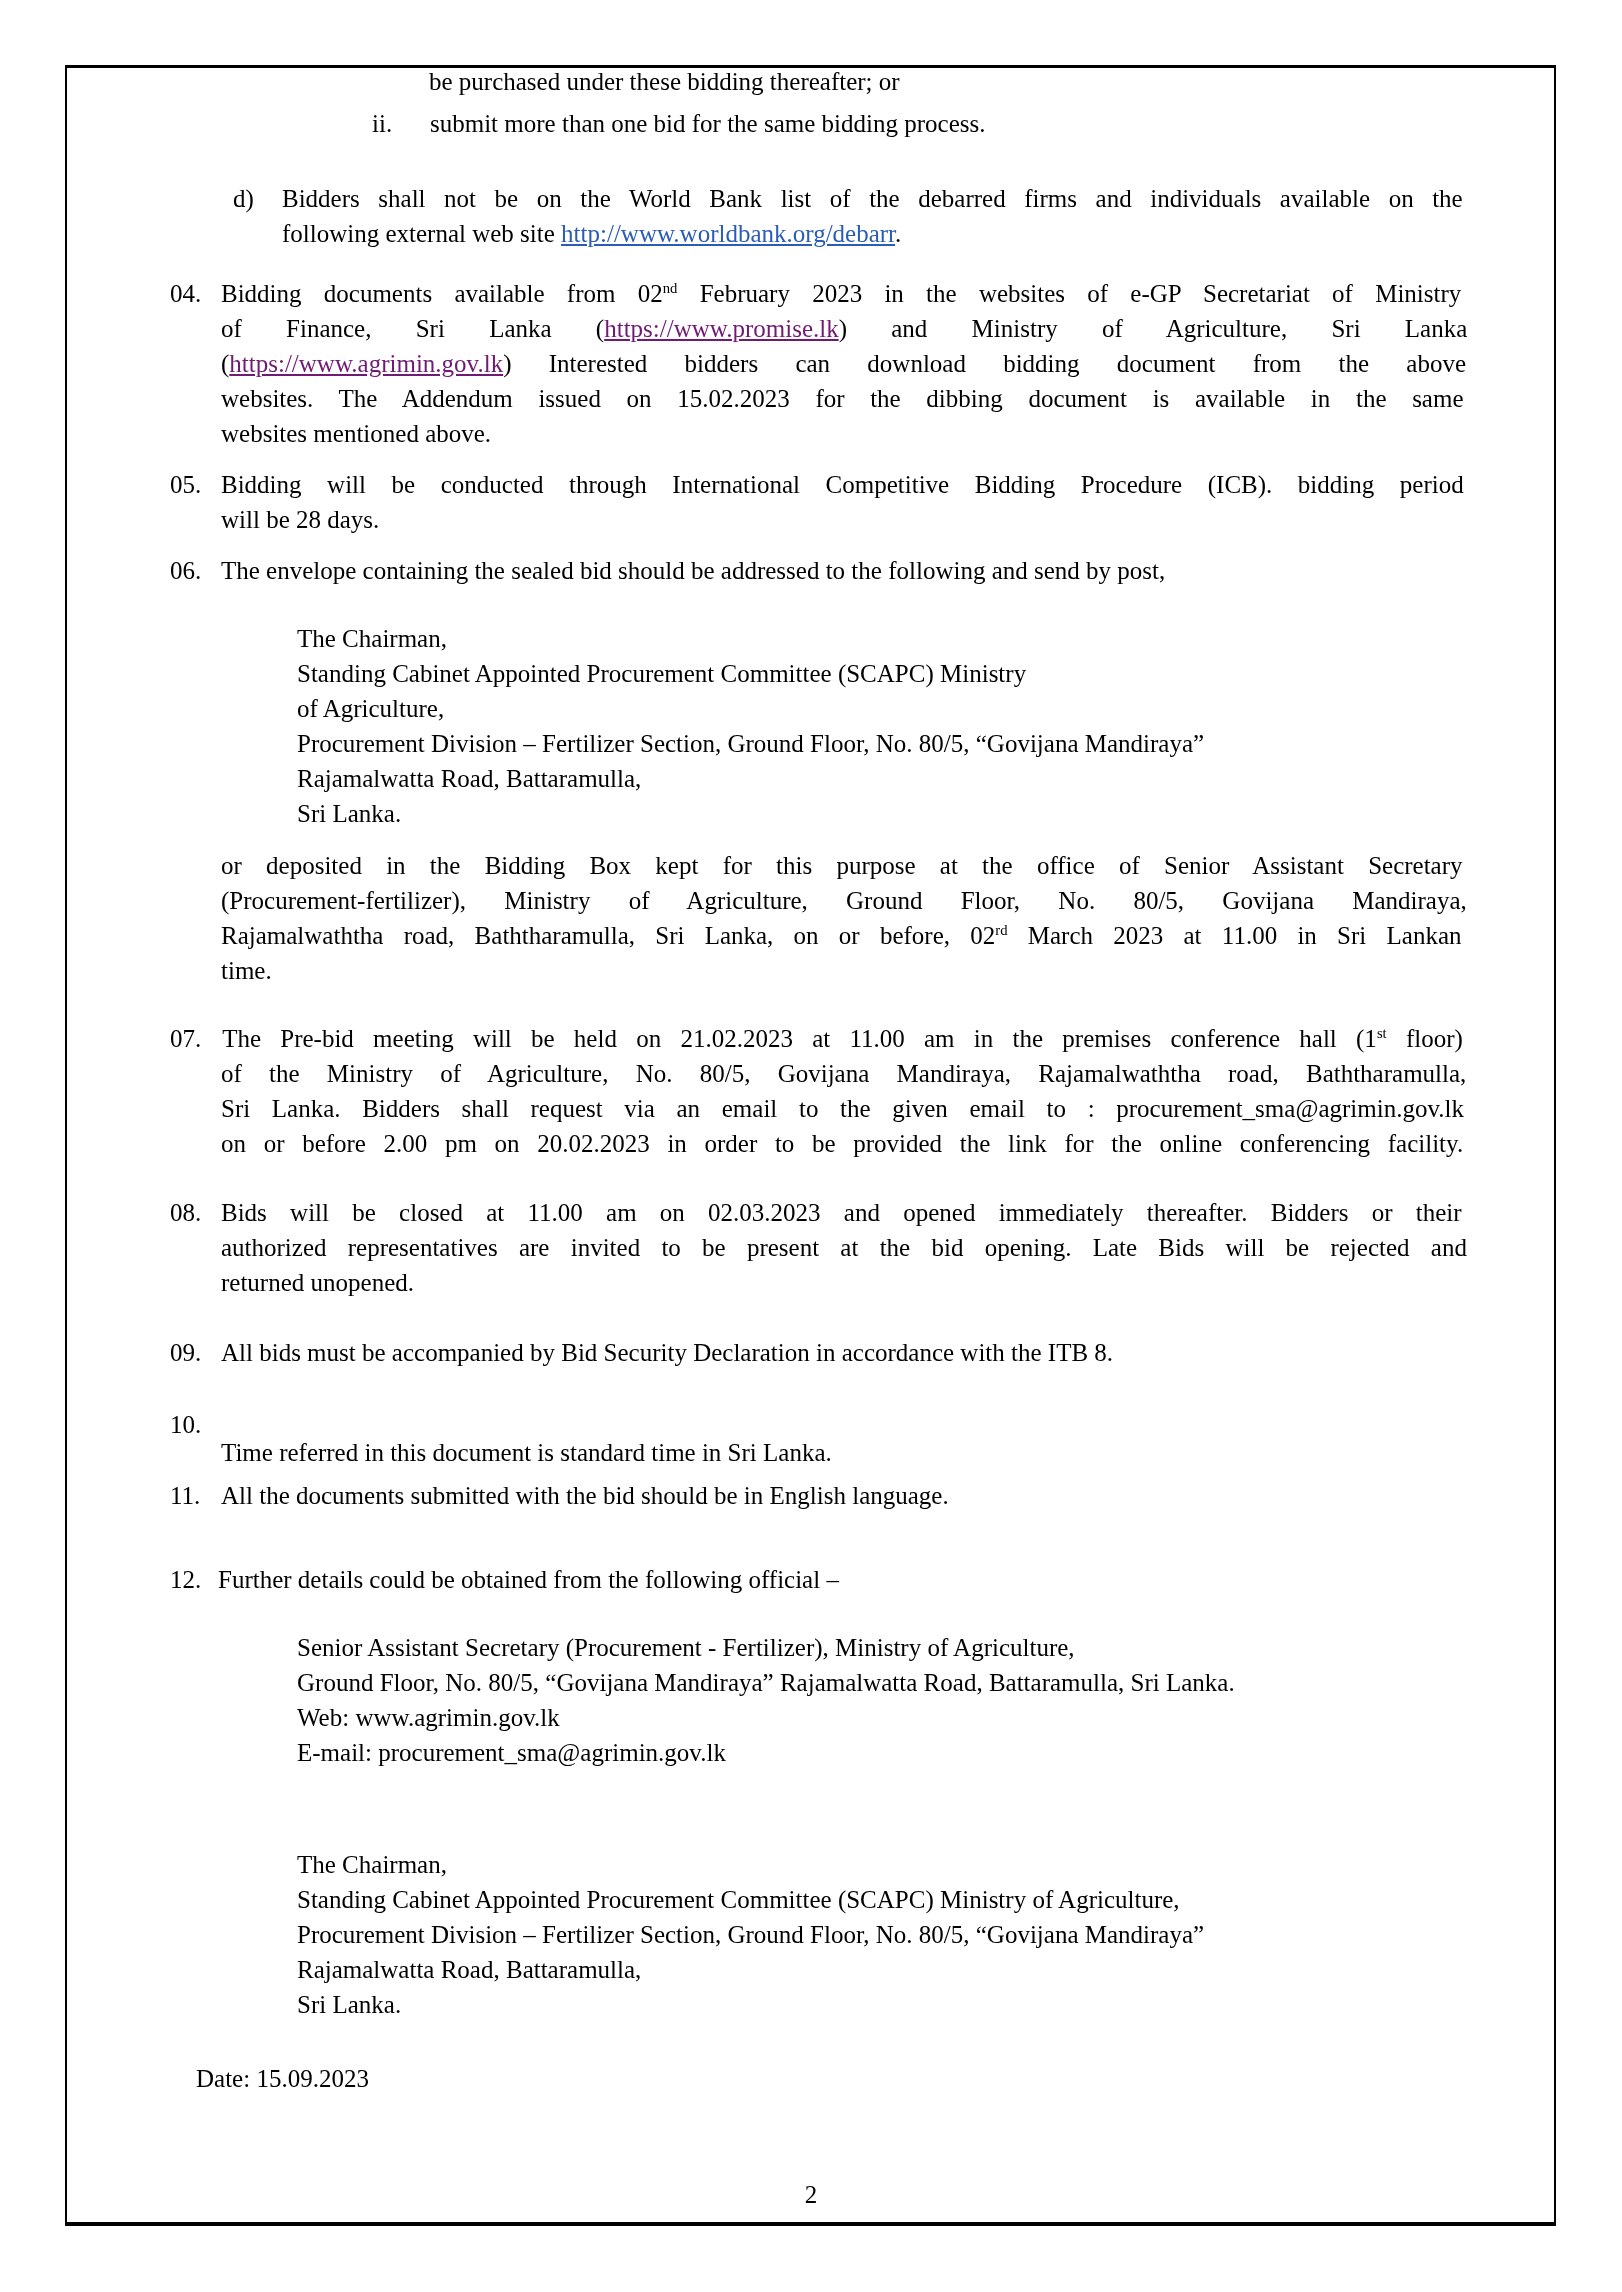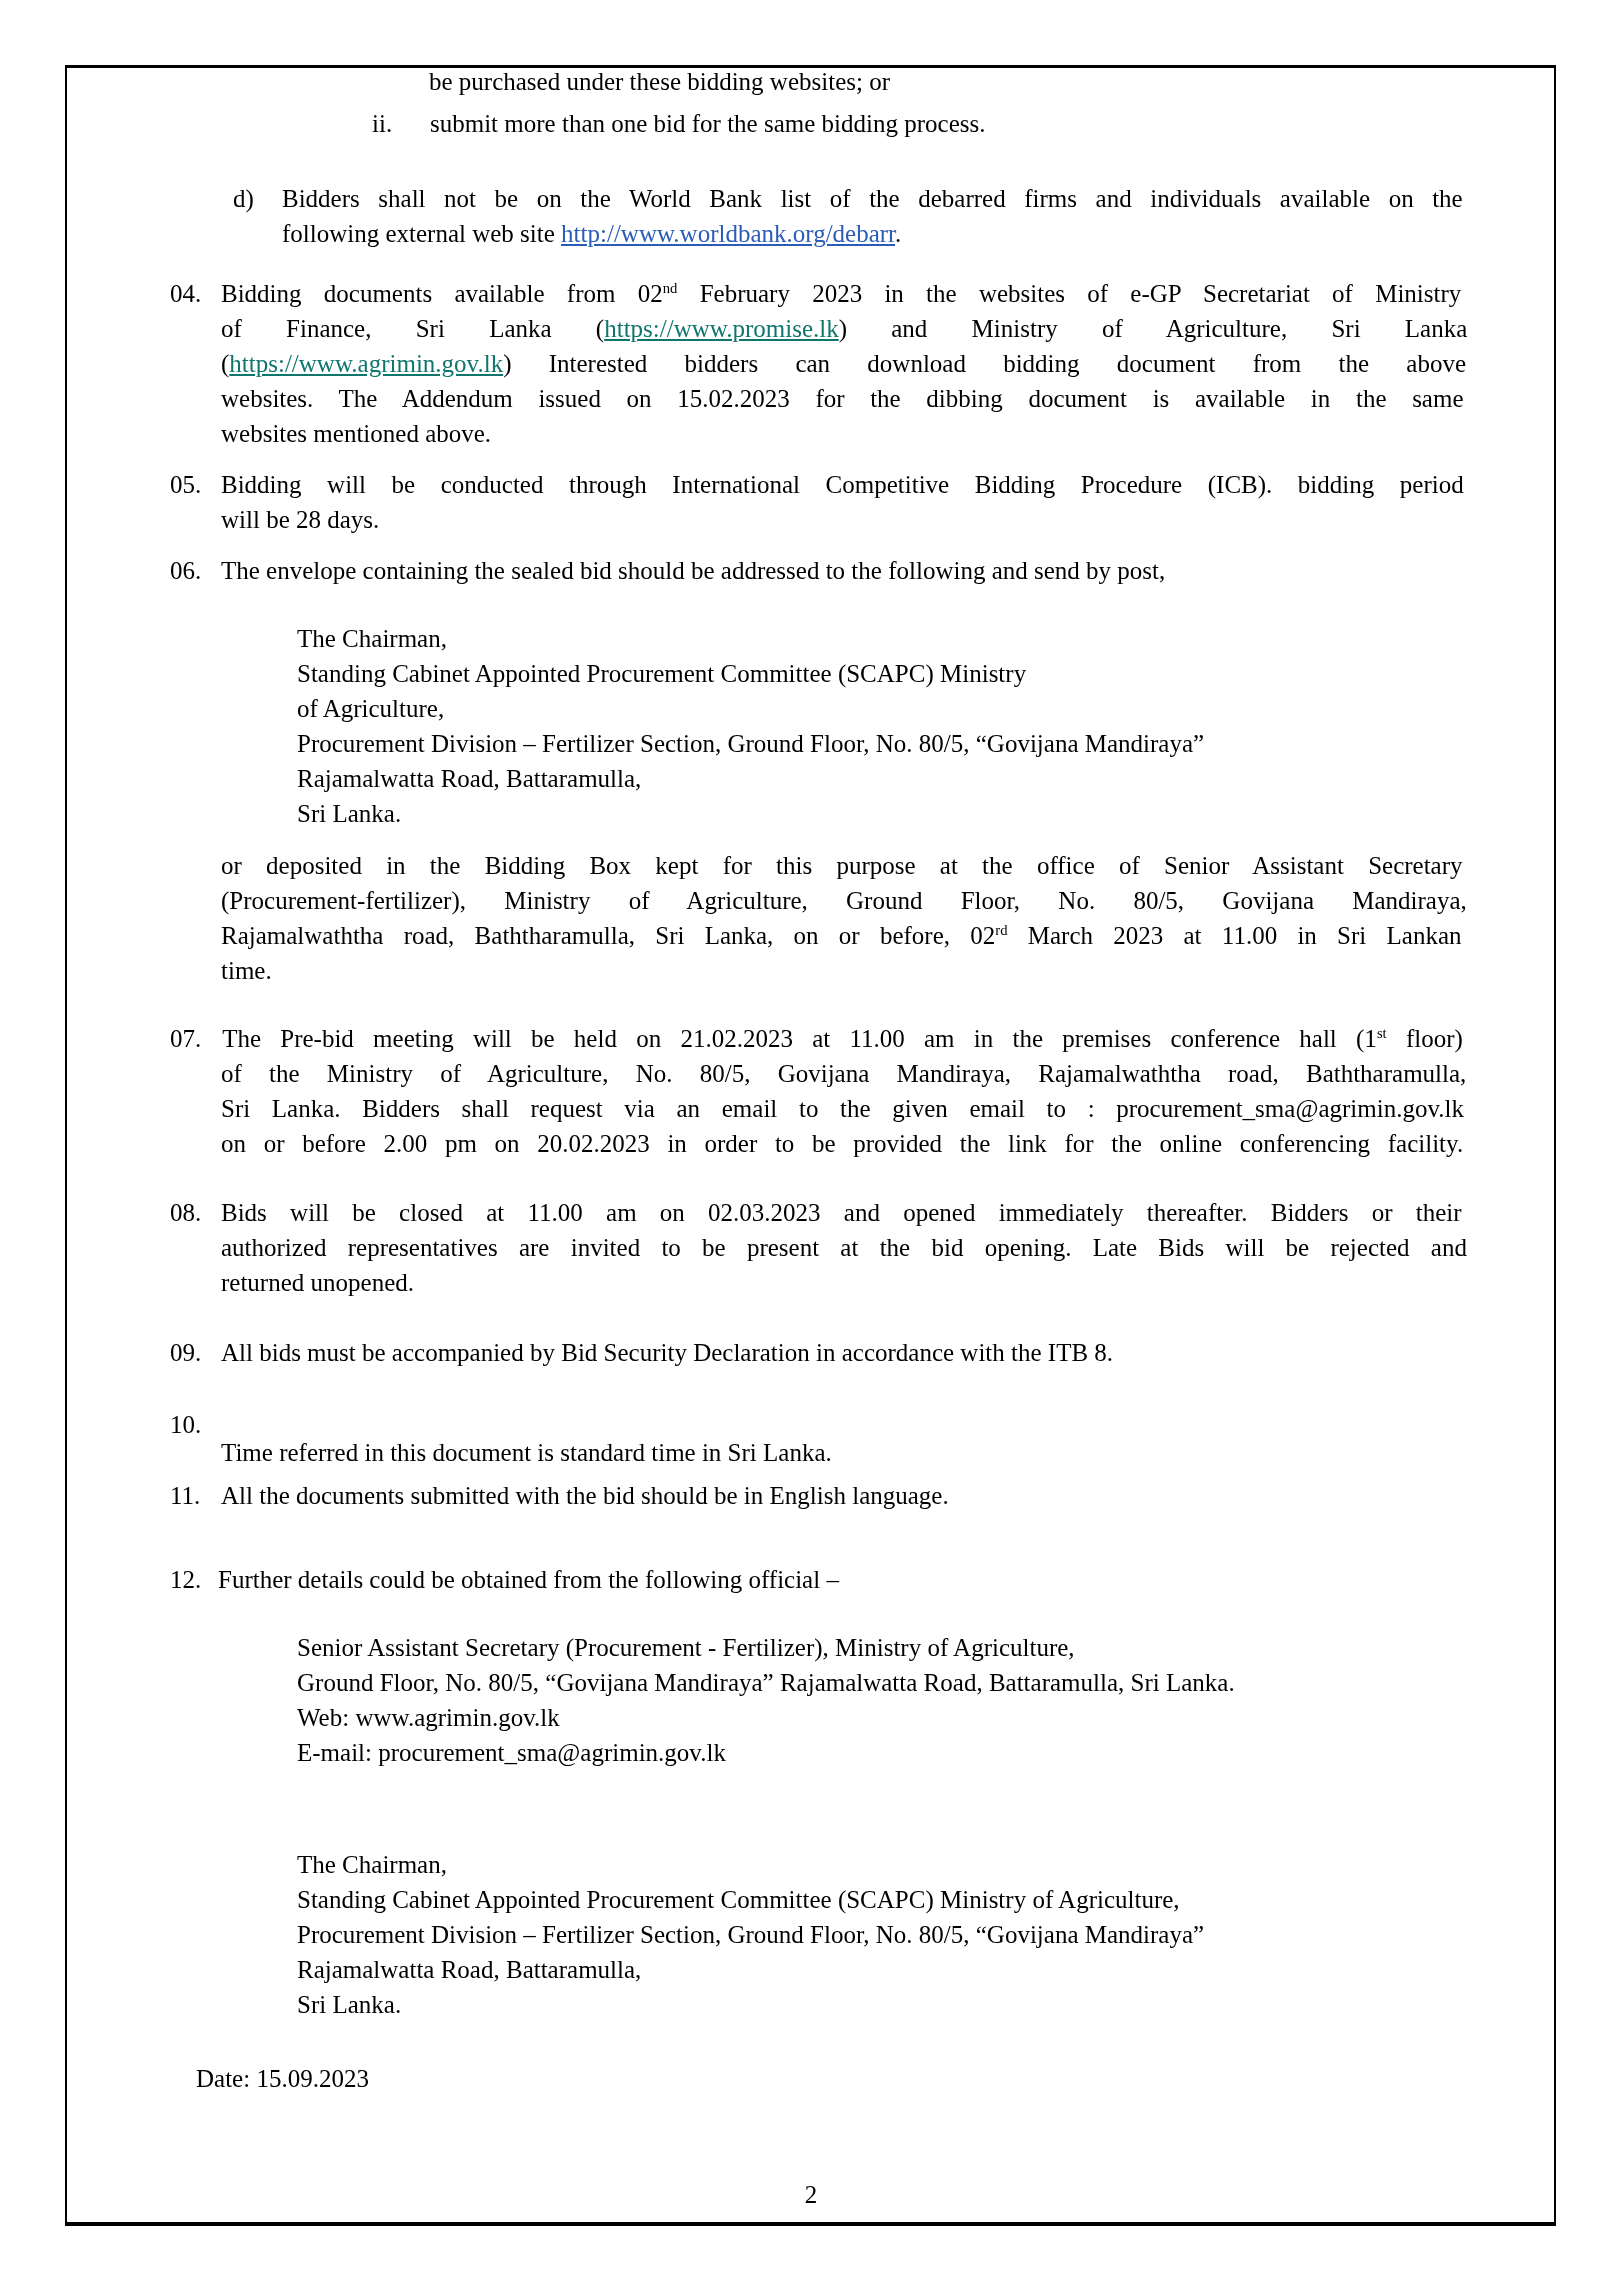--- a/index.html
+++ b/index.html
@@ -6,31 +6,31 @@
   body { width:1622px; height:2293px; position:relative; overflow:hidden;
          font-family:"Liberation Serif", "DejaVu Serif", serif; color:#000; }
   .page-border { position:absolute; left:65px; top:65px; width:1491px; height:2161px;
                  border-top:3.9px solid #000; border-left:2.9px solid #000;
                  border-right:2px solid #000; border-bottom:4.9px solid #000; box-sizing:border-box; }
   .blk { position:absolute; font-size:25px; line-height:35px; }
   .line { white-space:nowrap; display:block; }
   .just { text-align:justify; text-align-last:left; }
   .num { position:absolute; left:0; top:0; }
   a.link1 { color:#2a5cb8; text-decoration:underline; }
-  a.link2 { color:#0f766e; text-decoration:underline; }
+  a.link2 { color:#701a75; text-decoration:underline; }
   sup { font-size:14.7px; line-height:0; vertical-align:super; }
   .pageno { position:absolute; left:0; width:1622px; text-align:center; top:2181px; font-size:25px; }
 </style>
 </head>
 <body>
 
 <div class="page-border"></div>
 
 <div class="blk" style="left:429px; top:64px;">
-  <span class="line">be purchased under these bidding websites; or</span>
+  <span class="line">be purchased under these bidding thereafter; or</span>
 </div>
 <div class="blk" style="left:356px; top:106px;">
   <span style="position:absolute; left:16px;">ii.</span>
   <span class="line" style="margin-left:74px;">submit more than one bid for the same bidding process.</span>
 </div>
 
 <div class="blk" style="left:233px; top:181px; width:1225px;">
   <span style="position:absolute; left:0;">d)</span>
   <div style="margin-left:49px;">
     <span class="line" style="display: block; word-spacing: 12.3px;">Bidders shall not be on the World Bank list of the debarred firms and individuals available on the</span>

